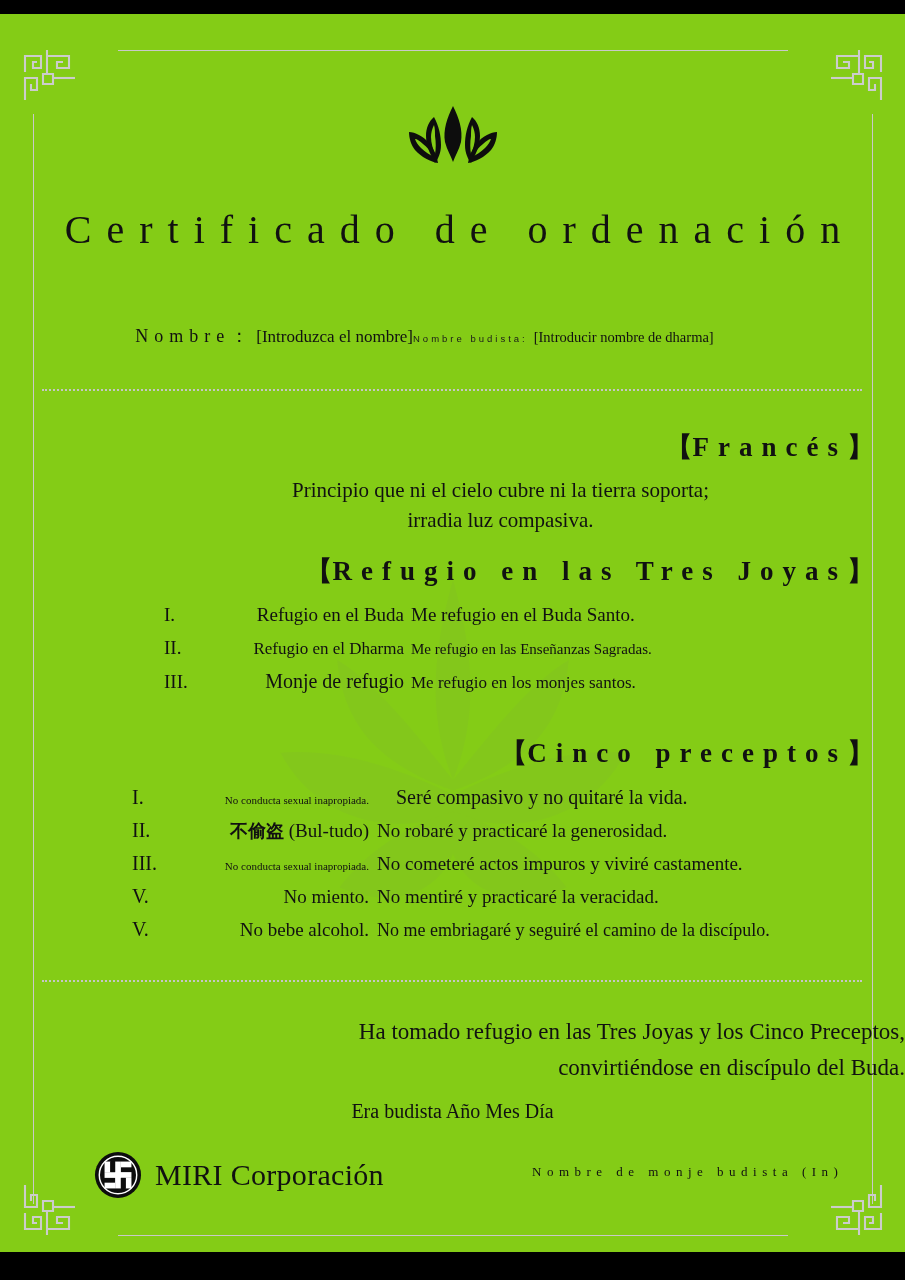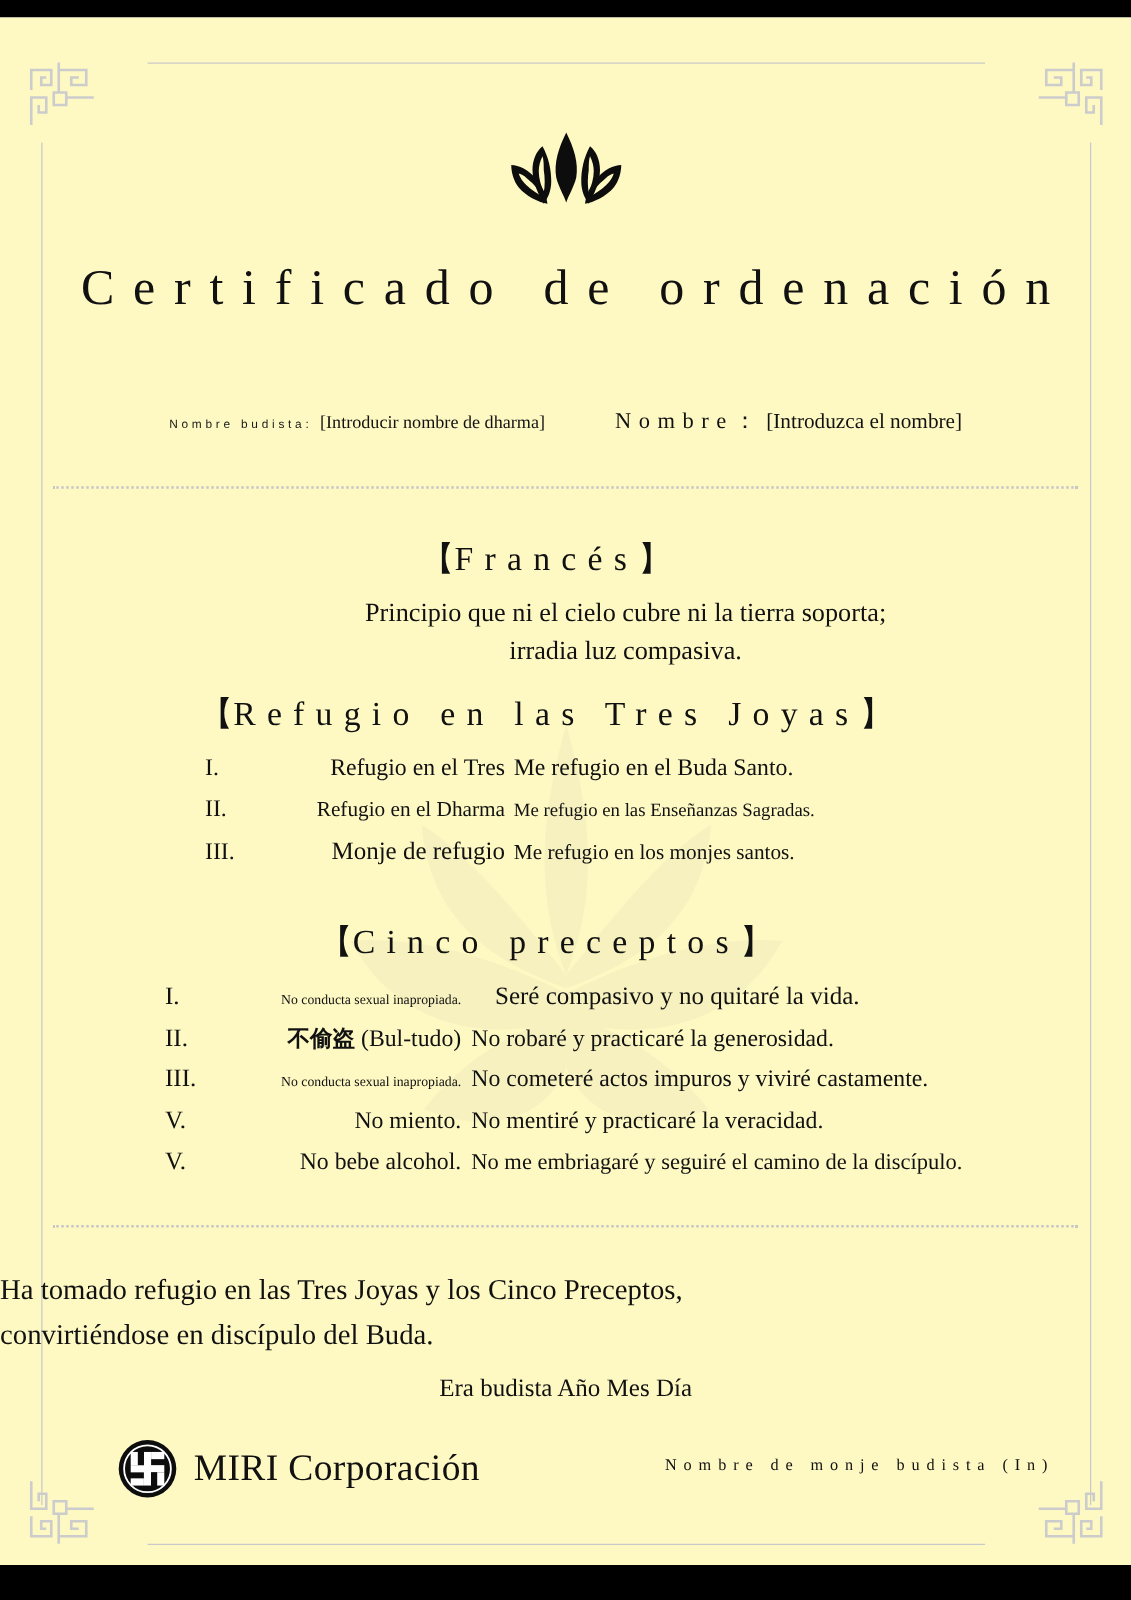--- a/index.html
+++ b/index.html
@@ -8,21 +8,21 @@
     font-family:"Liberation Serif","DejaVu Serif",serif;
     color:#111111;
     -webkit-font-smoothing:antialiased;
   }
 
   
   .bar-top{position:absolute;left:0;top:0;width:905px;height:14px;background:#000;}
   .bar-bottom{position:absolute;left:0;top:1252px;width:905px;height:28px;background:#000;}
 
   
-  .sheet{position:absolute;left:0;top:14px;width:905px;height:1238px;background:#fef9c3;overflow:hidden;}
+  .sheet{position:absolute;left:0;top:14px;width:905px;height:1238px;background:#84cc16;overflow:hidden;}
 
   
   .watermark{
     position:absolute;left:50%;top:545px;transform:translateX(-50%);
     width:430px;height:400px;opacity:.055;pointer-events:none;z-index:0;
   }
   .watermark svg{width:100%;height:100%;display:block;}
 
   
   .rail-h{position:absolute;height:0;border-top:1px solid #c9c9c9;z-index:2;}
@@ -65,21 +65,21 @@
   .val-sm{font-size:14.5px;margin-left:6px;white-space:nowrap;}
   .val-md{font-size:17px;margin-left:2px;white-space:nowrap;}
 
   
   .divider{position:absolute;left:42px;width:820px;height:0;
     border-top:2px dotted #c6c6c6;z-index:3;}
   .div-1{top:375px;}
   .div-2{top:966px;}
 
   
-  .sec-h{position:absolute;left:0;width:874px;text-align:center;font-weight:400;}
+  .sec-h{position:absolute;left:0;width:874px;text-align:right;font-weight:700;}
   .sec-h .brk{letter-spacing:0;}
   .sec-h .txt{letter-spacing:9px;text-indent:9px;}
   .h-fr{top:415px;font-size:27px;}
   .h-ref{top:539px;font-size:27px;}
   .h-pre{top:721px;font-size:27px;}
 
   
   .verse{position:absolute;left:0;width:905px;text-align:center;font-size:21px;line-height:1.42;top:462px;margin-left:48px;}
 
   
@@ -109,21 +109,21 @@
   .prow.p2 .pvow{font-size:19px;}
   .prow.p3 .pmid{font-size:11px;}
   .prow.p3 .pvow{font-size:19px;}
   .prow.p4 .pmid{font-size:19px;}
   .prow.p4 .pvow{font-size:19px;}
   .prow.p5 .pmid{font-size:19px;}
   .prow.p5 .pvow{font-size:18px;}
   .cjk{font-family:"DejaVu Sans",sans-serif;font-weight:700;font-size:18px;}
 
   
-  .closing{position:absolute;left:0;top:1000px;width:905px;text-align:left;font-size:23px;line-height:1.55;}
+  .closing{position:absolute;left:0;top:1000px;width:905px;text-align:right;font-size:23px;line-height:1.55;}
   .era{position:absolute;left:0;top:1086px;width:905px;text-align:center;font-size:20px;}
 
   
   .brand{position:absolute;left:94px;top:1137px;display:flex;align-items:center;}
   .brand-mark{width:48px;height:48px;flex:0 0 48px;}
   .brand-mark svg{width:100%;height:100%;display:block;}
   .brand-name{font-size:30px;margin-left:13px;letter-spacing:.3px;white-space:nowrap;}
   .sign-line{position:absolute;left:532px;top:1150px;font-size:13px;letter-spacing:5.5px;white-space:nowrap;}
 </style>
 </head>
@@ -211,47 +211,47 @@
           <path d="M79 13 C84 17 87 24 87 32 C87 42 82 52 78 59 C75 55 72 49 72 41 C72 32 74 22 79 13 Z M79 21 C78 24 78 28 78 32 C77 38 77 45 78 50 C80 45 82 39 82 33 C82 29 81 25 79 21 Z"></path>
           <path d="M16 28 C22 28 30 32 36 39 C41 45 44 52 45 59 C38 58 28 53 22 46 C18 41 16 34 16 28 Z M22 35 C23 38 25 41 28 44 C32 48 37 51 41 53 C38 48 34 43 30 40 C27 37 24 35 22 35 Z"></path>
           <path d="M104 28 C104 34 102 41 98 46 C92 53 82 58 75 59 C76 52 79 45 84 39 C90 32 98 28 104 28 Z M98 35 C96 35 93 37 90 40 C86 43 82 48 79 53 C83 51 88 48 92 44 C95 41 97 38 98 35 Z"></path>
         </g>
       </svg>
     </div>
 
     <div class="title">Certificado de ordenación</div>
 
     <div class="name-row">
+      <div class="nf legal">
+        <span class="lbl-md">Nombre：</span>
+        <span class="val-md">[Introduzca el nombre]</span>
+      </div>
       <div class="nf dharma">
         <span class="lbl-sm">Nombre budista:</span>
         <span class="val-sm">[Introducir nombre de dharma]</span>
       </div>
-      <div class="nf legal">
-        <span class="lbl-md">Nombre：</span>
-        <span class="val-md">[Introduzca el nombre]</span>
-      </div>
     </div>
 
     <div class="divider div-1"></div>
 
     <div class="sec-h h-fr">
       <span class="brk">【</span><span class="txt">Francés</span><span class="brk">】</span>
     </div>
     <div class="verse">
       <div>Principio que ni el cielo cubre ni la tierra soporta;</div>
       <div>irradia luz compasiva.</div>
     </div>
 
     <div class="sec-h h-ref">
       <span class="brk">【</span><span class="txt">Refugio en las Tres Joyas</span><span class="brk">】</span>
     </div>
     <div class="jewels">
       <div class="jrow r1">
         <span class="jnum">I.</span>
-        <span class="jmid">Refugio en el Tres</span>
+        <span class="jmid">Refugio en el Buda</span>
         <span class="jvow">Me refugio en el Buda Santo.</span>
       </div>
       <div class="jrow r2">
         <span class="jnum">II.</span>
         <span class="jmid">Refugio en el Dharma</span>
         <span class="jvow">Me refugio en las Enseñanzas Sagradas.</span>
       </div>
       <div class="jrow r3">
         <span class="jnum">III.</span>
         <span class="jmid">Monje de refugio</span>

